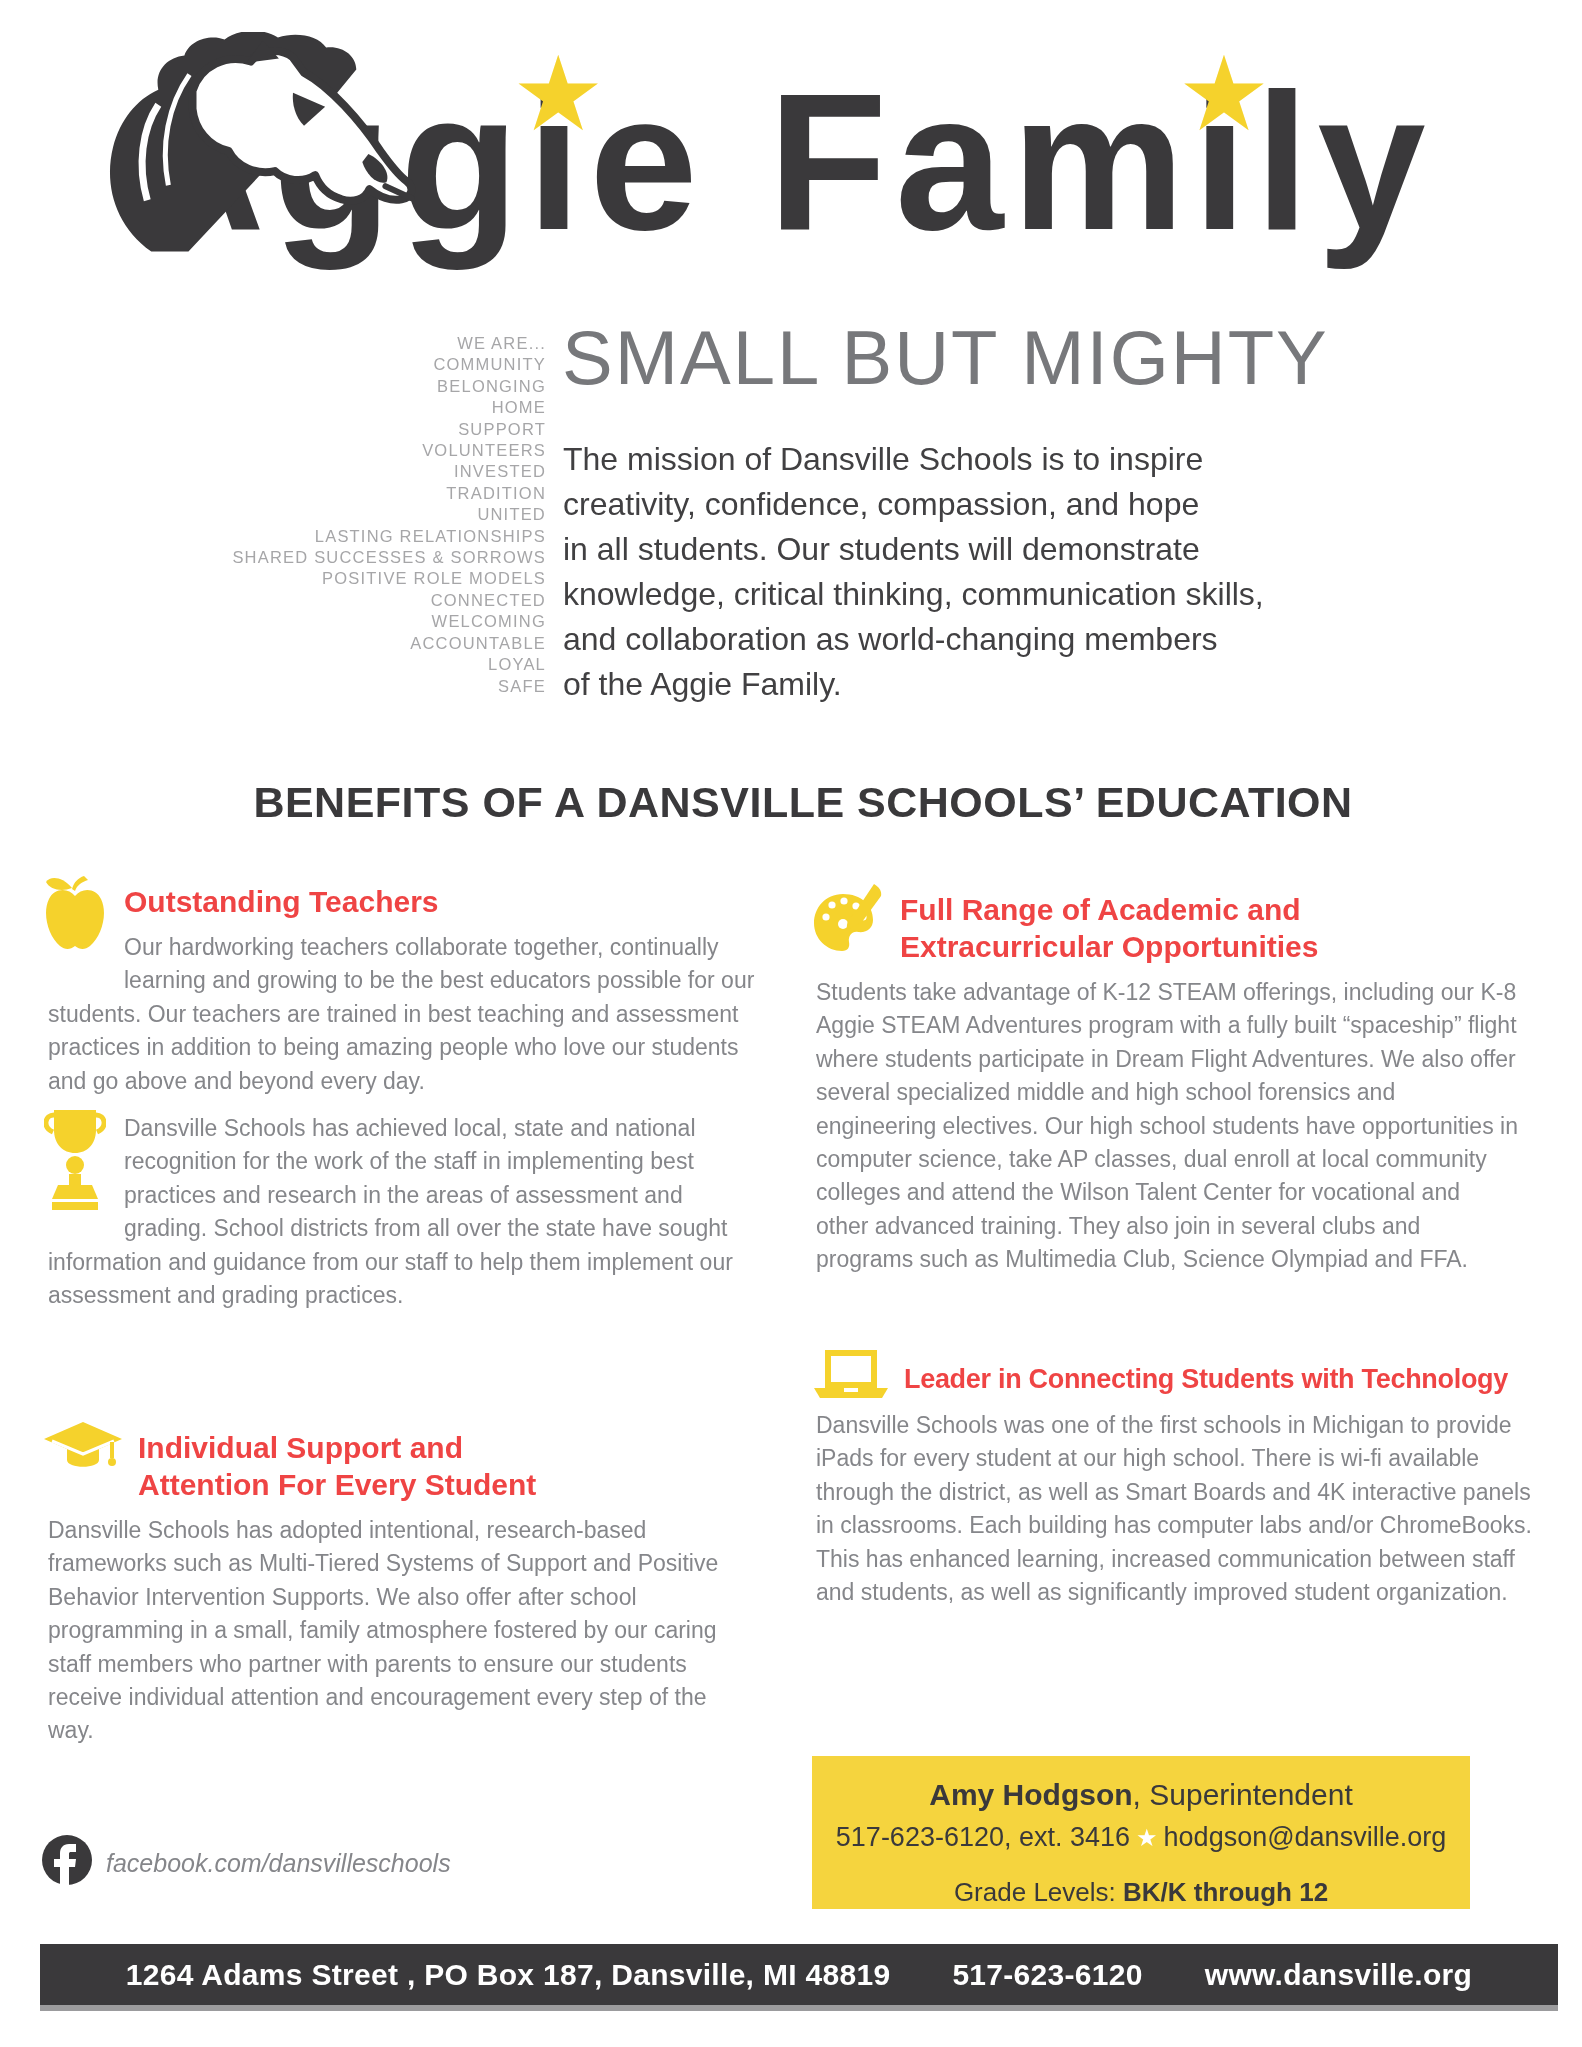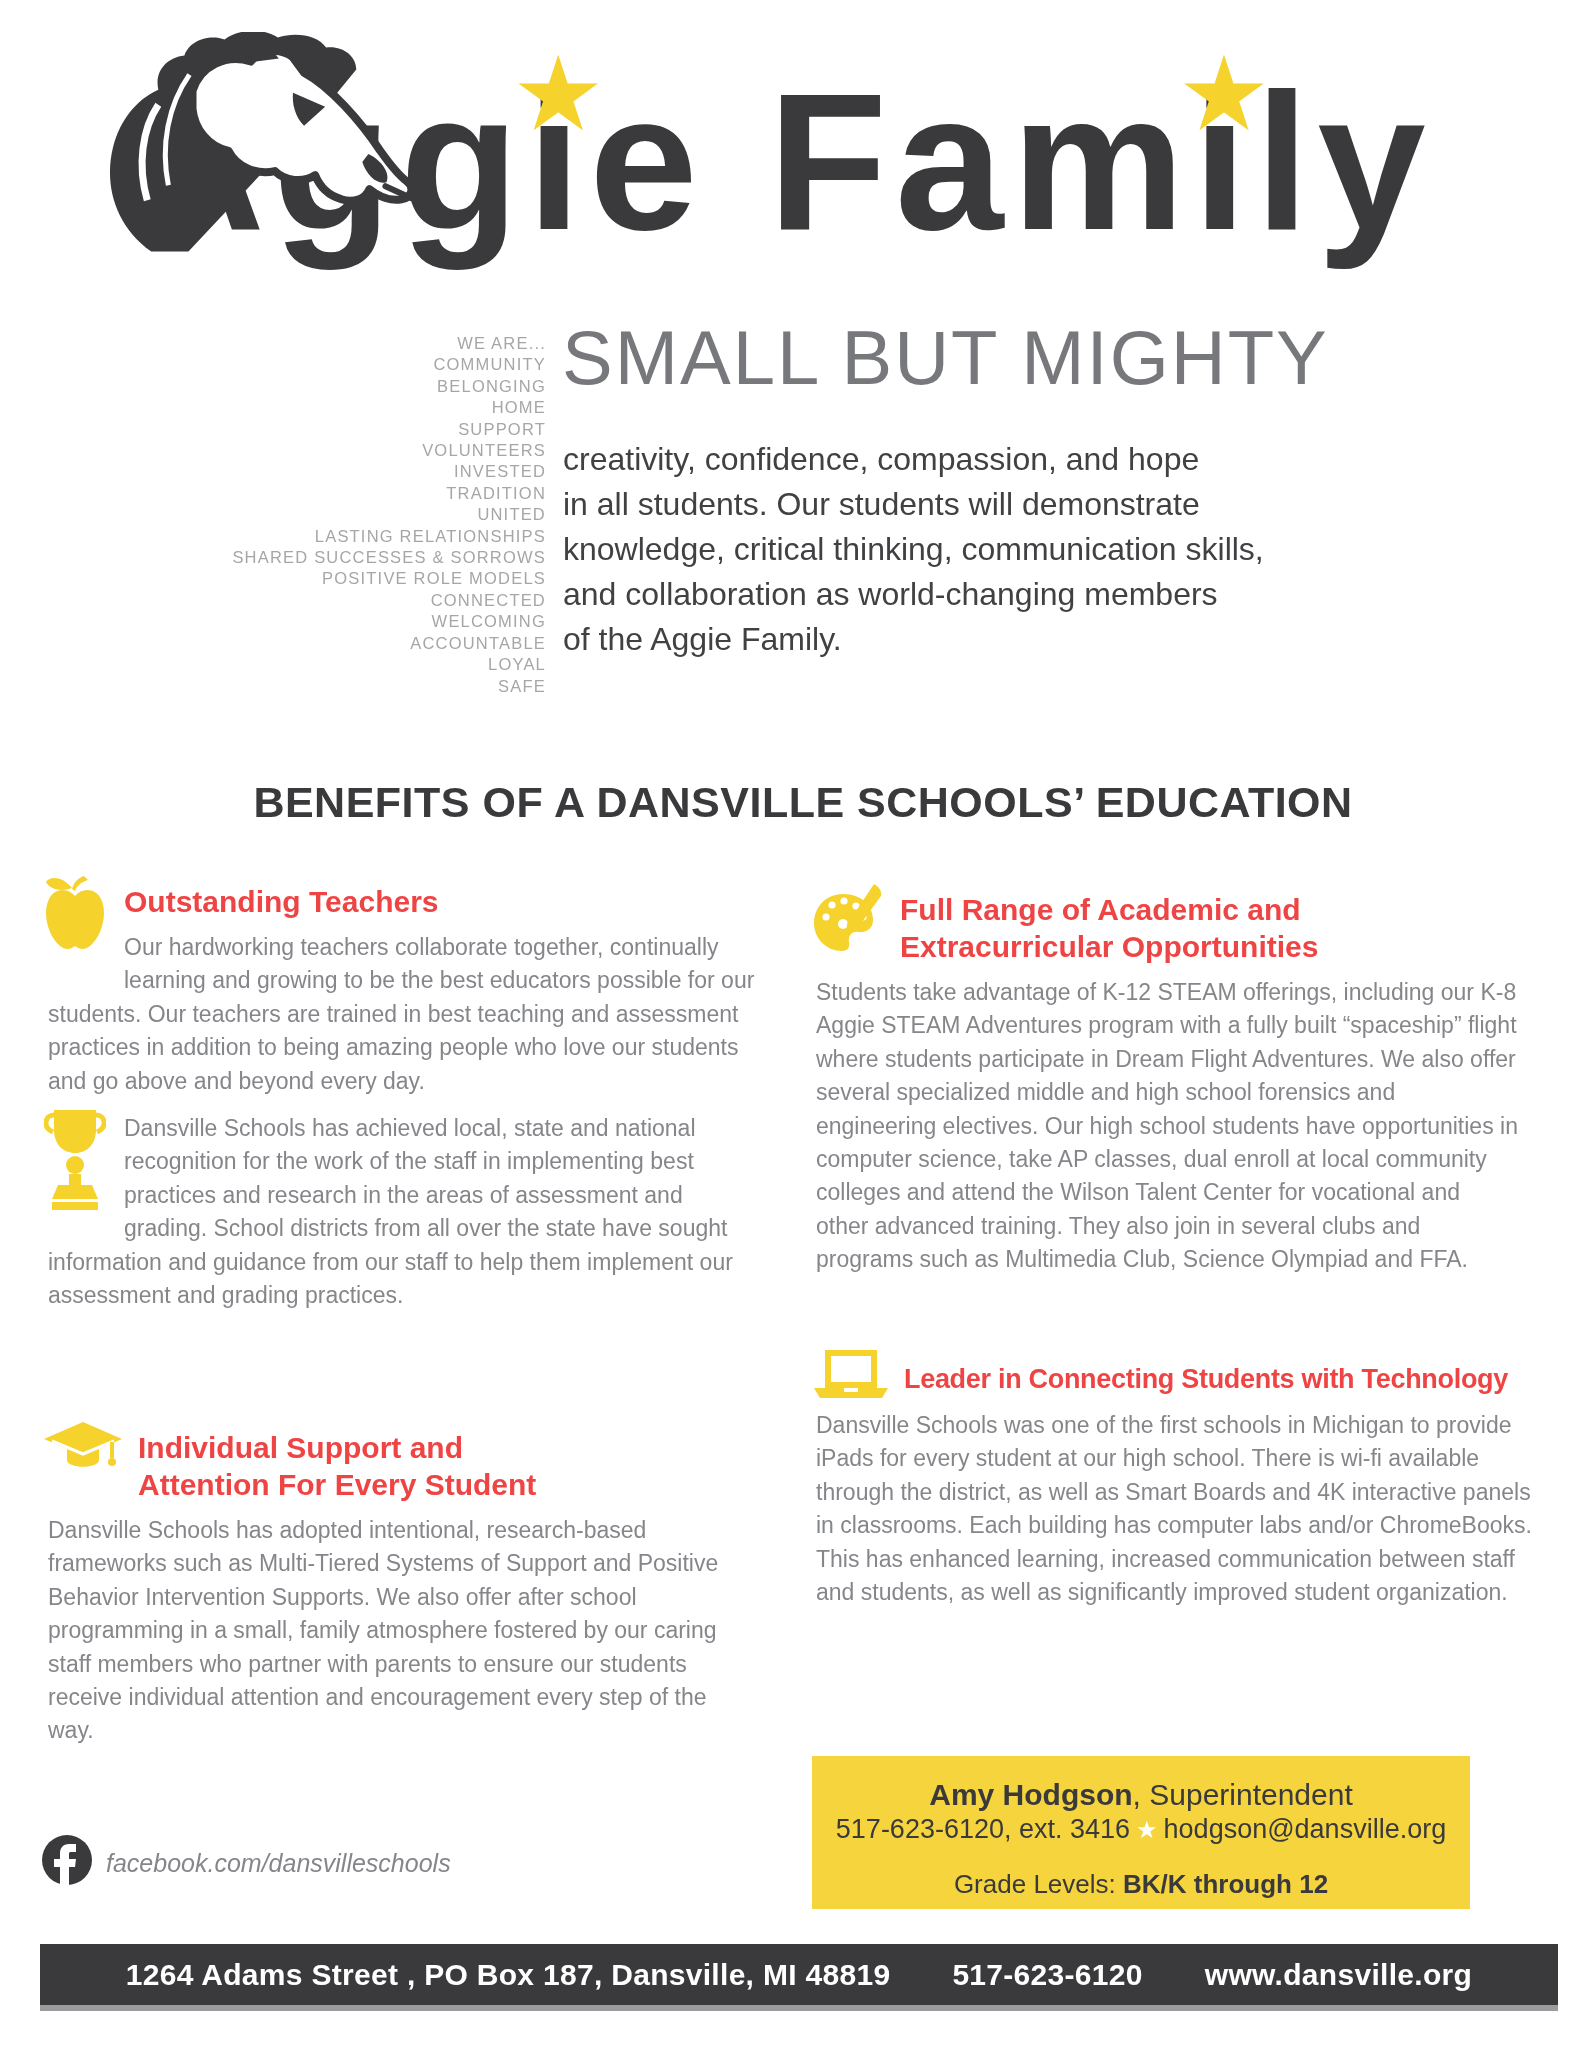--- a/index.html
+++ b/index.html
@@ -57,21 +57,21 @@
   .sec-tech h3{font-size:27px;letter-spacing:-.3px;}
   .nowrap{white-space:nowrap;}
 
   
   .contact-box{
     left:812px;top:1756px;width:658px;height:153px;background:#f5d43e;
     text-align:center;color:#3a393b;
   }
   .contact-line1{margin-top:22px;font-size:30px;line-height:34px;}
   .contact-line1 .bold{font-weight:800;}
-  .contact-line2{margin-top:2px;font-size:27px;line-height:31px;}
+  .contact-line2{margin-top:10px;font-size:27px;line-height:31px;}
   .white-star{color:#ffffff;font-size:24px;padding:0 6px;}
   .contact-line3{margin-top:24px;font-size:26px;}
   .contact-line3 .bold{font-weight:800;}
 
   
   .fb-icon{left:42px;top:1835px;width:50px;height:50px;}
   .fb-label{left:106px;top:1849px;font-size:25px;color:#85868a;font-style:italic;}
 
   
   .footer-bar{
@@ -115,20 +115,21 @@
     <div>CONNECTED</div>
     <div>WELCOMING</div>
     <div>ACCOUNTABLE</div>
     <div>LOYAL</div>
     <div>SAFE</div>
   </div>
 
 <div class="abs tagline">SMALL BUT MIGHTY</div>
 
 <div class="abs mission">
+    <div>The mission of Dansville Schools is to inspire</div>
     <div>creativity, confidence, compassion, and hope</div>
     <div>in all students. Our students will demonstrate</div>
     <div>knowledge, critical thinking, communication skills,</div>
     <div>and collaboration as world-changing members</div>
     <div>of the Aggie Family.</div>
   </div>
 
 <div class="abs benefits-heading">BENEFITS OF A DANSVILLE SCHOOLS’ EDUCATION</div>
 
 <div class="section sec-teachers">

